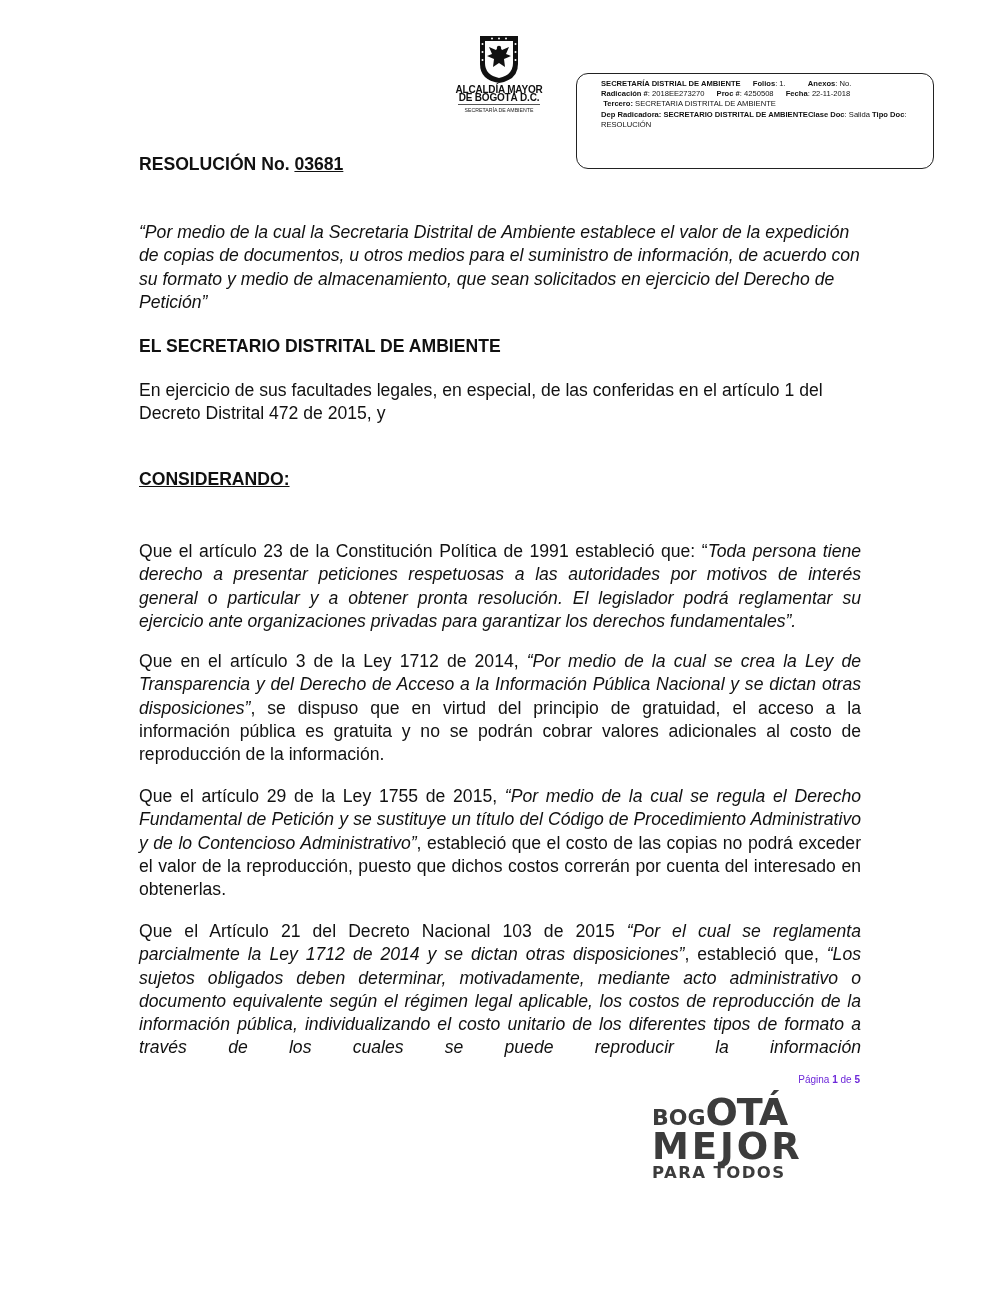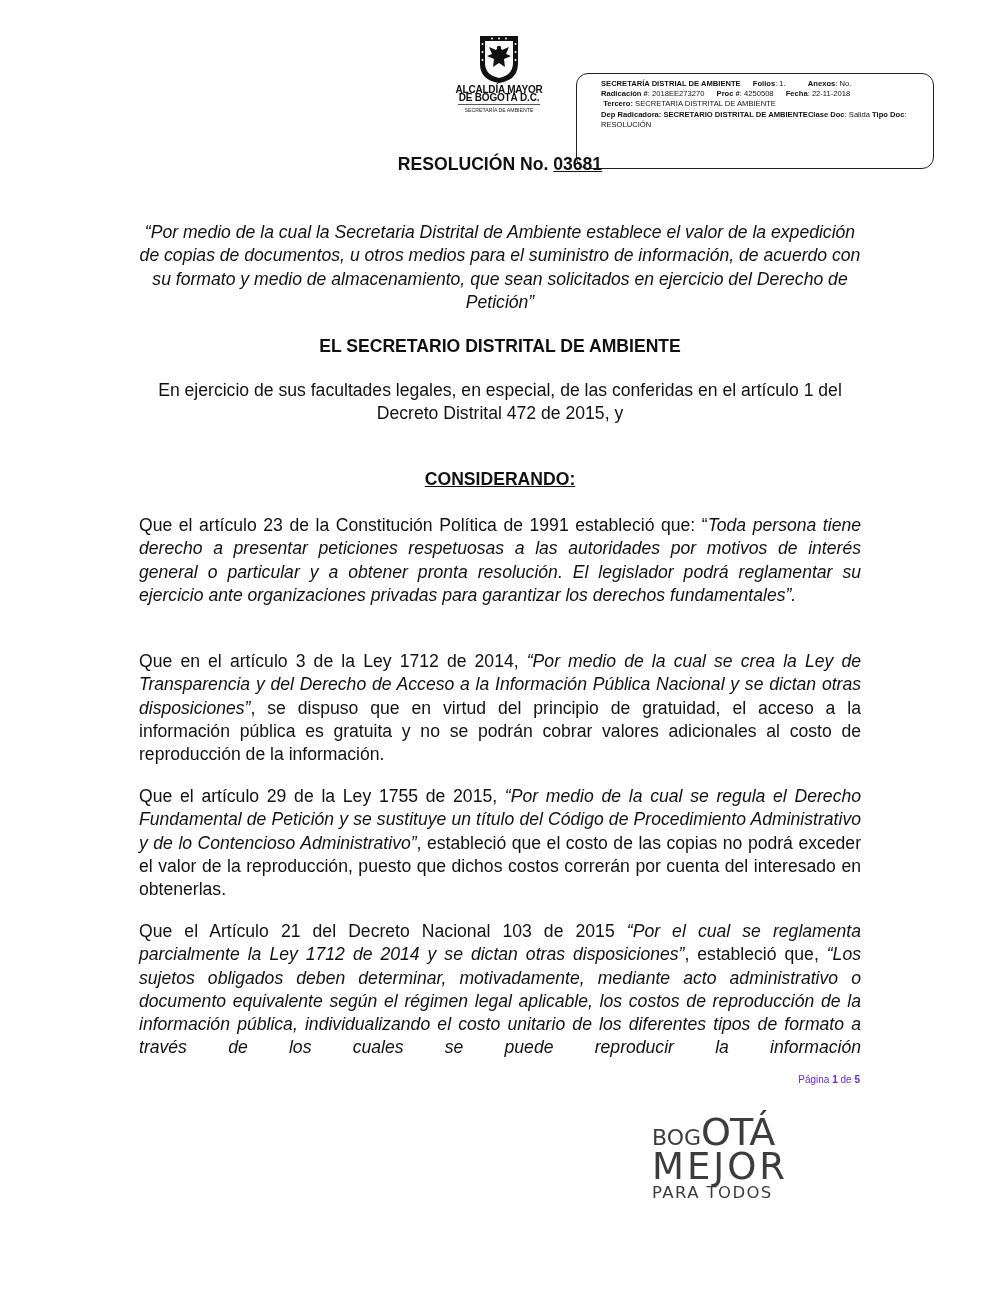--- a/index.html
+++ b/index.html
@@ -14,29 +14,29 @@
   .logo-rule { width: 82px; height: 1px; background: #555; margin: 2px auto 2px; }
   .logo-line3 { font-size: 5.2px; line-height: 6px; color: #222; letter-spacing: 0px; }
 
   
   .stamp { position: absolute; left: 576px; top: 38px; width: 358px; height: 96px; border: 1.3px solid #222; border-radius: 12px; box-sizing: border-box; padding: 5px 24px; font-family: "Liberation Sans", sans-serif; font-size: 7.6px; line-height: 10.2px; color: #111; margin-top: 35px; }
   .stamp b { font-weight: bold; }
   .stamp .sp { display: inline-block; width: 10px; }
 
   
   .doc { position: absolute; left: 139px; width: 722px; font-family: "Liberation Sans", sans-serif; font-size: 17.6px; line-height: 23.3px; color: #111; }
-  .center { text-align: center; }
+  .center { }
   .justify { text-align: justify; text-align-last: left; }
   .bold { font-weight: bold; }
   .italic { font-style: italic; }
   .u { text-decoration: underline; }
 
   .footer-left { position: absolute; left: 164px; top: 1106px; font-family: "Liberation Sans", sans-serif; font-size: 12px; line-height: 14.4px; color: #222; }
   .page-num { position: absolute; right: 140px; top: 1074px; font-family: Liberation Sans, sans-serif; font-size: 10px; color: #6d28d9; }
-  .bmp-logo { position: absolute; left: 652px; top: 1096px; width: 190px; font-family: "DejaVu Sans", sans-serif; color: #3c3c3c; font-weight: normal; margin-top: 20px; }
+  .bmp-logo { position: absolute; left: 652px; top: 1096px; width: 190px; font-family: "DejaVu Sans", sans-serif; color: #3c3c3c; font-weight: bold; }
   .bmp-l1 { font-size: 30px; line-height: 32px; height: 34px; white-space: nowrap; }
   .bmp-l1 .small { font-size: 22px; letter-spacing: 0px; }
   .bmp-l1 .big { font-size: 38px; letter-spacing: -1px; }
   .bmp-l2 { font-size: 37px; line-height: 34px; letter-spacing: 3px; }
   .bmp-l3 { font-size: 16.5px; line-height: 18px; letter-spacing: 1.4px; }
 </style>
 </head>
 <body>
 
 <div class="page">
@@ -86,21 +86,21 @@
   </div>
 
   <div class="doc center bold" style="top:335px;">EL SECRETARIO DISTRITAL DE AMBIENTE</div>
 
   <div class="doc center italic" style="top:221px;">“Por medio de la cual la Secretaria Distrital de Ambiente establece el valor de la expedición de copias de documentos, u otros medios para el suministro de información, de acuerdo con su formato y medio de almacenamiento, que sean solicitados en ejercicio del Derecho de Petición”</div>
 
   <div class="doc center" style="top:379px;">En ejercicio de sus facultades legales, en especial, de las conferidas en el artículo 1 del Decreto Distrital 472 de 2015, y</div>
 
   <div class="doc center bold" style="top:468px;text-decoration:underline;">CONSIDERANDO:</div>
 
-  <div class="doc justify" style="top:514px;">
+  <div class="doc justify" style="top:540px;">
     <span>Que el artículo 23 de la Constitución Política de 1991 estableció que: “</span><span class="italic">Toda persona tiene derecho a presentar peticiones respetuosas a las autoridades por motivos de interés general o particular y a obtener pronta resolución. El legislador podrá reglamentar su ejercicio ante organizaciones privadas para garantizar los derechos fundamentales”.</span>
   </div>
 
   <div class="doc justify" style="top:650px;">
     <span>Que en el artículo 3 de la Ley 1712 de 2014, </span><span class="italic">“Por medio de la cual se crea la Ley de Transparencia y del Derecho de Acceso a la Información Pública Nacional y se dictan otras disposiciones”</span><span>, se dispuso que en virtud del principio de gratuidad, el acceso a la información pública es gratuita y no se podrán cobrar valores adicionales al costo de reproducción de la información.</span>
   </div>
 
   <div class="doc justify" style="top:785px;">
     <span>Que el artículo 29 de la Ley 1755 de 2015, </span><span class="italic">“Por medio de la cual se regula el Derecho Fundamental de Petición y se sustituye un título del Código de Procedimiento Administrativo y de lo Contencioso Administrativo”</span><span>, estableció que el costo de las copias no podrá exceder el valor de la reproducción, puesto que dichos costos correrán por cuenta del interesado en obtenerlas.</span>
   </div>

